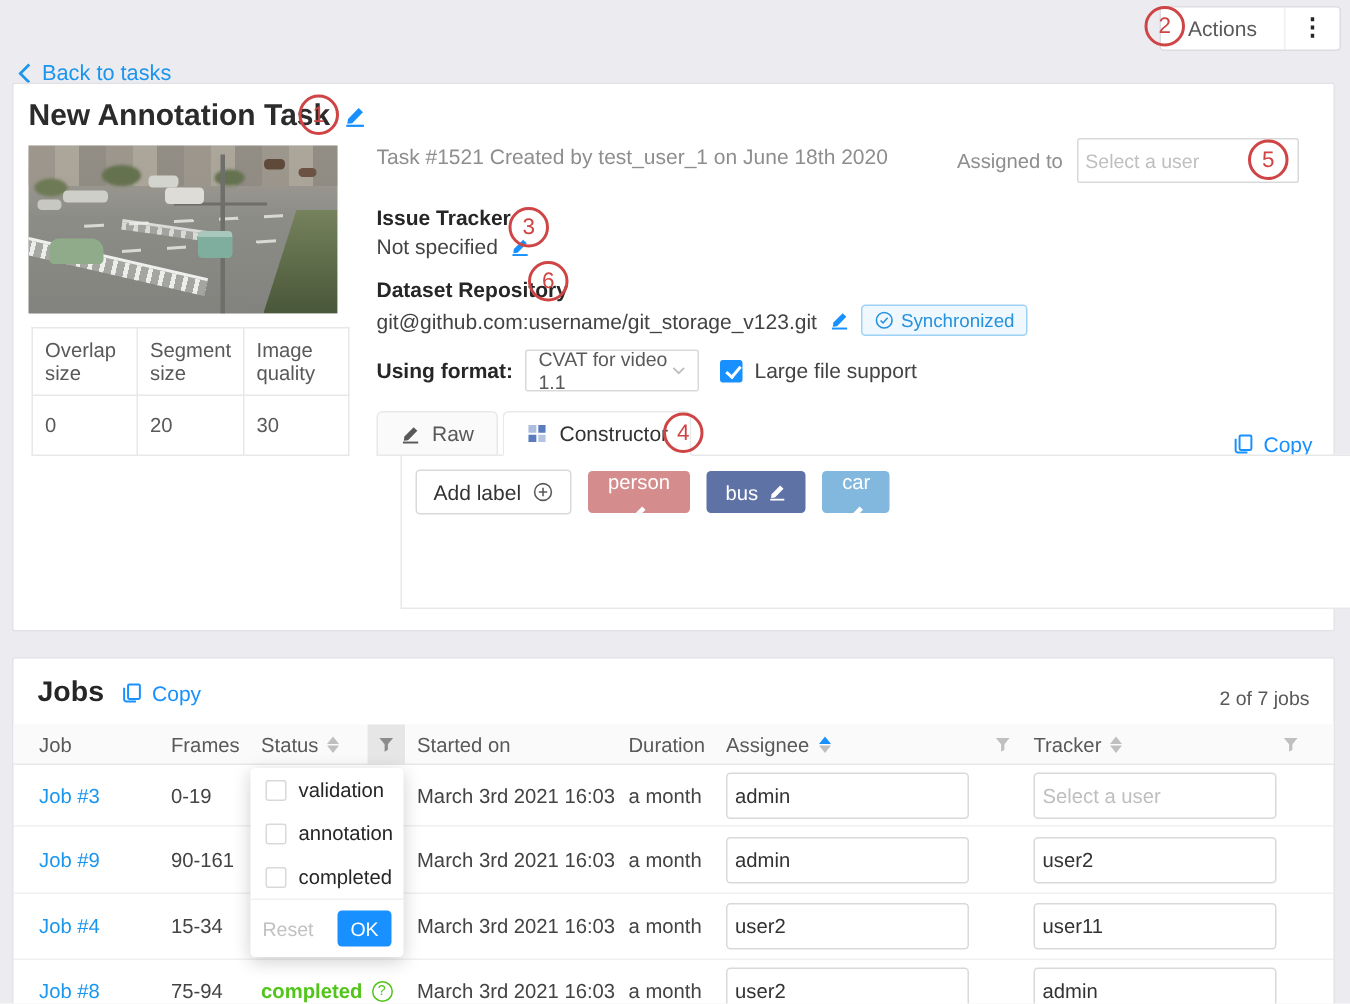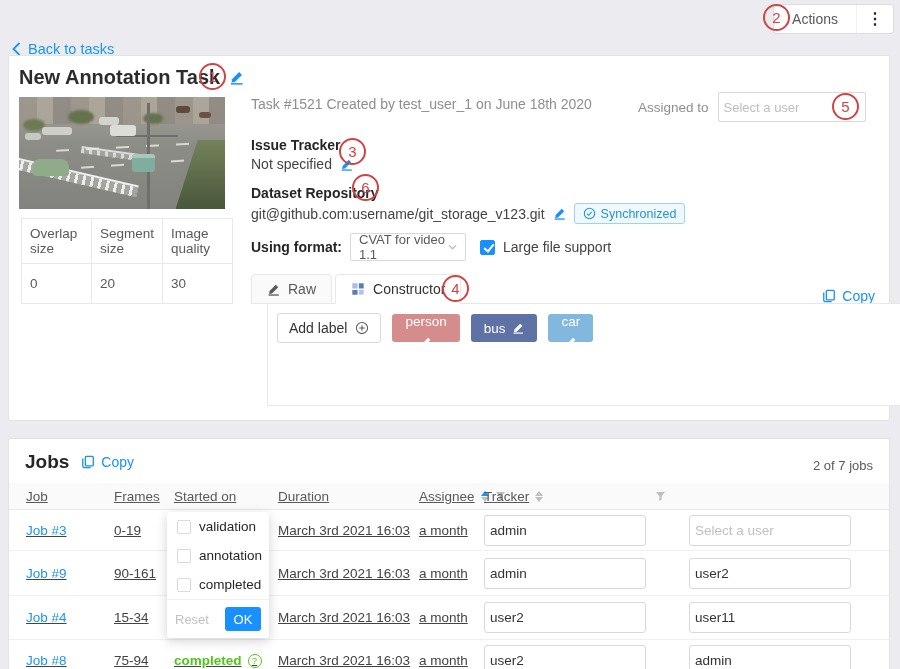--- a/index.html
+++ b/index.html
@@ -75,21 +75,21 @@
   .add-label-btn { height:30px; display:flex; align-items:center; gap:8px; padding:0 11px; background:#fff;
     border:1px solid #d9d9d9; border-radius:3px; font-size:14px; color:#333; }
   .chip { height:28px; display:flex; align-items:center; gap:7px; padding:0 13px; border-radius:3px;
     color:#fff; font-size:13.5px; margin-top:1px; }
   .chip .i-edit { color:#fff; }
 
   
   .jobs-head { position:absolute; left:16px; top:12px; display:flex; align-items:center; gap:10px; }
   .jobs-title { font-size:19px; font-weight:700; color:#262626; }
   .jobs-count { position:absolute; right:16px; top:19px; font-size:13px; color:#595959; }
-  .jgrid { display:grid; grid-template-columns:88px 60px 104px 141px 65px 205px 1fr; align-items:center; padding-left:17px;text-decoration:underline; }
+  .jgrid { display:grid; grid-template-columns:88px 60px 104px 141px 65px 205px 1fr; align-items:center; padding-left:17px; }
   .jobs-thead { position:absolute; left:0; top:44px; width:100%; height:27px; background:#fafafa;
     border-bottom:1px solid #e8e8e8; font-size:13.5px; color:#595959; }
   .th-cell { display:flex; align-items:center; gap:6px; height:27px; }
   .filter-cell { width:25px; height:27px; margin-left:auto; margin-right:8px; display:flex; align-items:center; justify-content:center; color:#bfbfbf; }
   .filter-cell.active { background:#e6e6e6; color:#8c8c8c; }
   .sorters { display:inline-flex; flex-direction:column; gap:1px; }
   .caret-up { width:0; height:0; border-left:4px solid transparent; border-right:4px solid transparent; border-bottom:5px solid #bfbfbf; }
   .caret-down { width:0; height:0; border-left:4px solid transparent; border-right:4px solid transparent; border-top:5px solid #bfbfbf; }
   .caret-up.on { border-bottom-color:#1890ff; }
   .jobs-rows { position:absolute; left:0; top:71px; width:100%; }
@@ -316,20 +316,32 @@
           </svg>
       </span>
       <span>Copy</span>
     </span>
   </div>
   <div class="jobs-count">2 of 7 jobs</div>
 
   <div class="jobs-thead jgrid">
     <div class="th-cell">Job</div>
     <div class="th-cell">Frames</div>
+    <div class="th-cell">
+      <span>Status</span>
+      <span class="sorters">
+          <span class="caret-up"></span>
+          <span class="caret-down"></span>
+        </span>
+      <span class="filter-cell active">
+        <svg width="11" height="11" viewBox="0 0 12 12">
+            <path fill="currentColor" d="M1 1h10L7.2 5.6V9.6L4.8 11V5.6z"></path>
+          </svg>
+      </span>
+    </div>
     <div class="th-cell">Started on</div>
     <div class="th-cell">Duration</div>
     <div class="th-cell">
       <span>Assignee</span>
       <span class="sorters">
           <span class="caret-up on"></span>
           <span class="caret-down"></span>
         </span>
       <span class="filter-cell">
         <svg width="11" height="11" viewBox="0 0 12 12">

